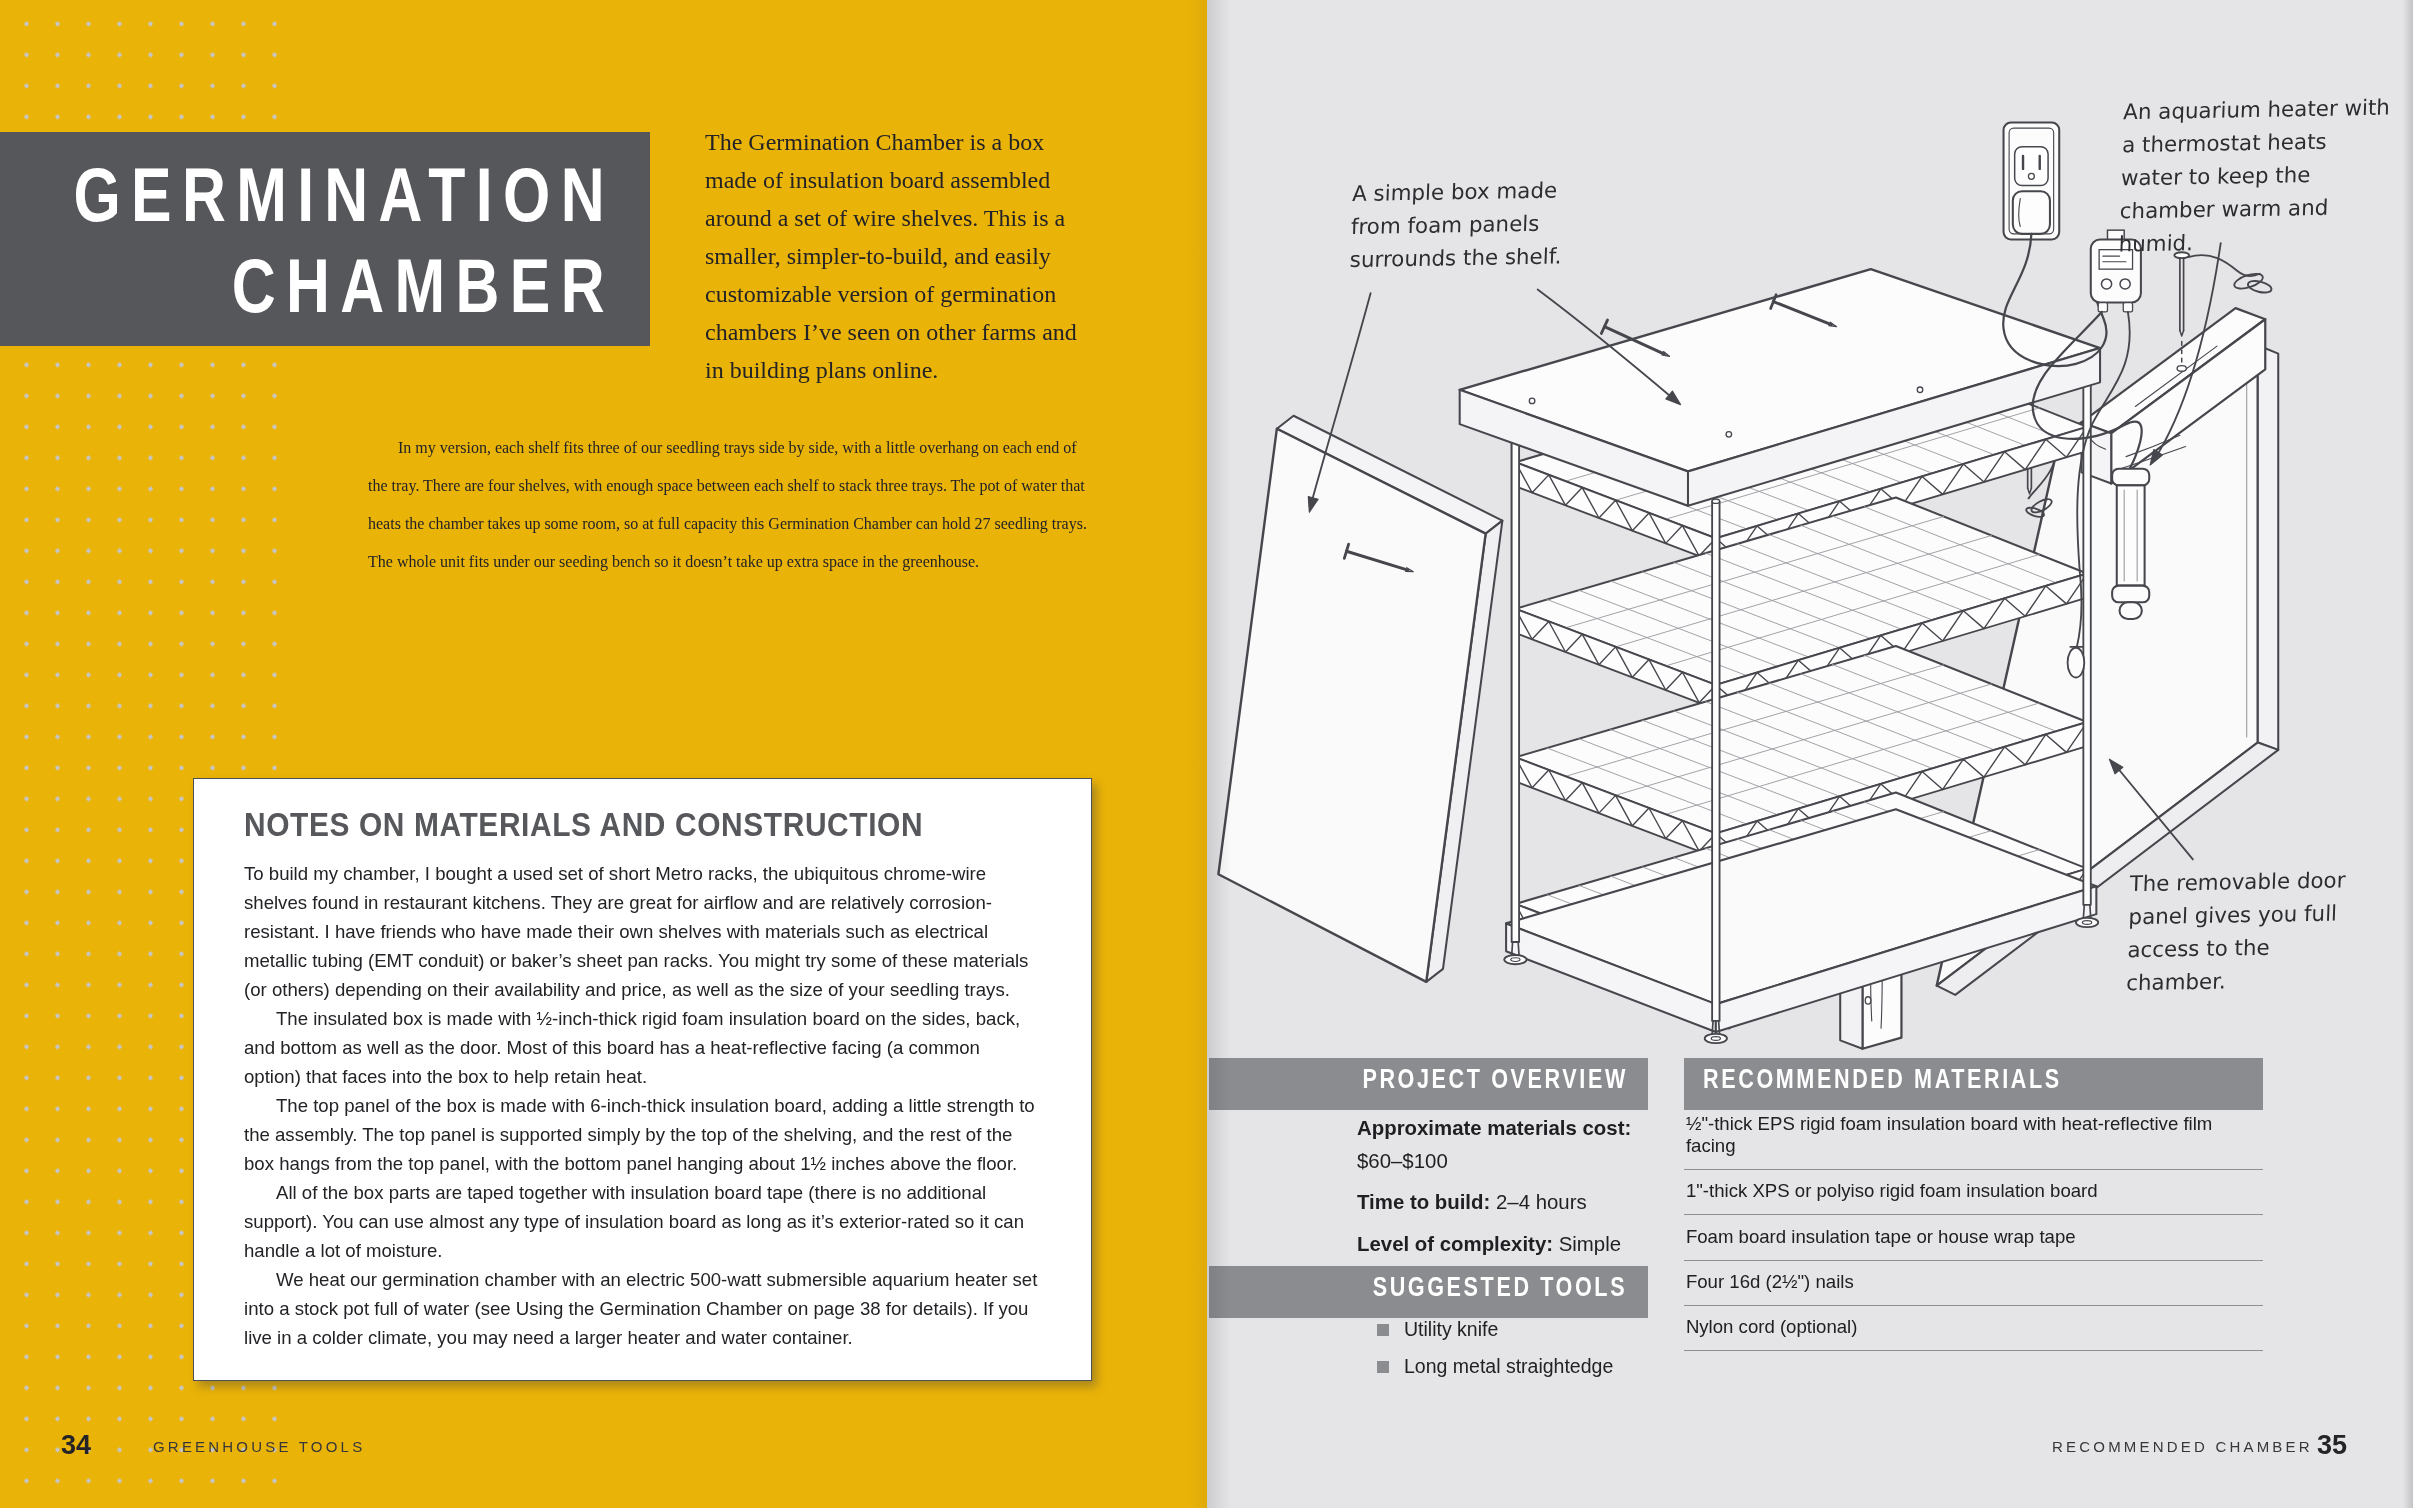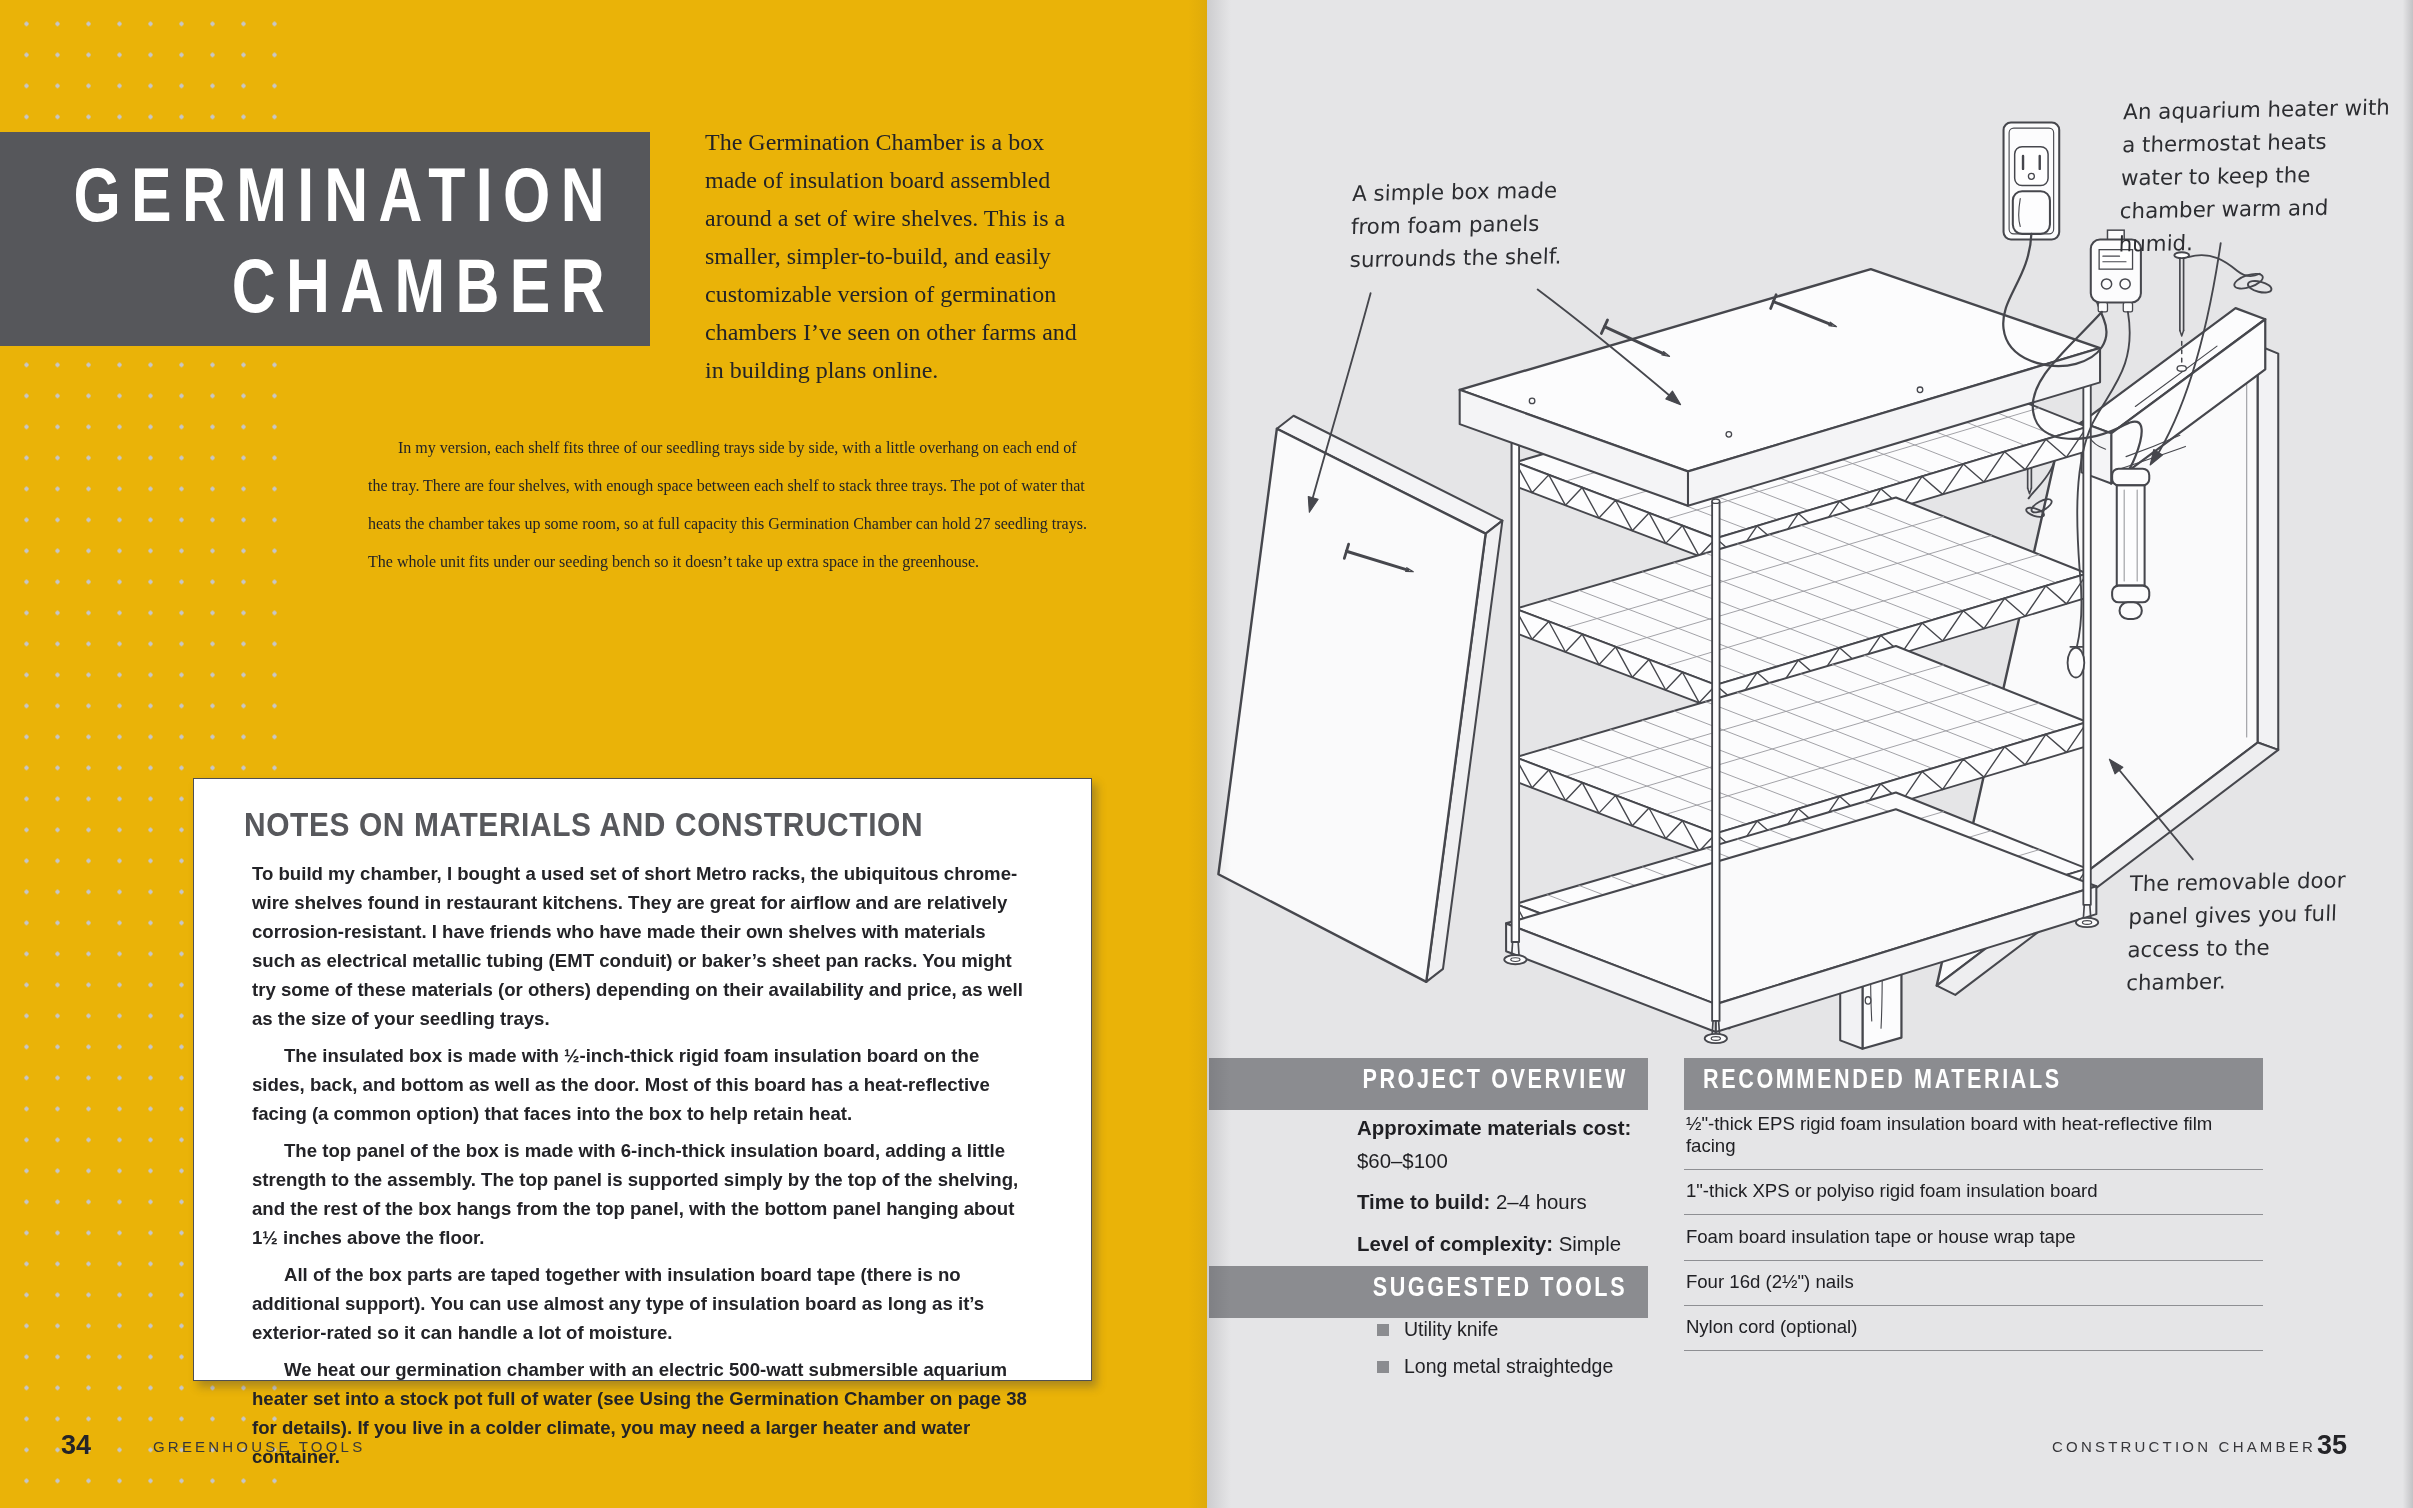--- a/index.html
+++ b/index.html
@@ -18,21 +18,21 @@
             transform:scaleX(.8);transform-origin:100% 0;white-space:nowrap;}
   .serif{font-family:"Liberation Serif","DejaVu Serif",serif;color:#232327;}
   .intro-1{position:absolute;left:705px;top:123px;width:386px;font-size:24px;line-height:38px;}
   .intro-2{position:absolute;left:368px;top:429px;width:726px;font-size:16px;line-height:38px;text-indent:30px;}
   .notes-box{position:absolute;left:193px;top:778px;width:899px;height:603px;background:#ffffff;
             border:1.9px solid #4e4f53;box-shadow:4.6px 5.6px 8.4px rgba(60,60,65,.35);box-sizing:border-box;
             padding:26px 50px 0 50px;}
   .notes-head{font-weight:bold;font-size:34px;color:#57585c;letter-spacing:.02em;white-space:nowrap;
             transform:scaleX(.88);transform-origin:0 50%;}
   .notes-body{margin-top:15px;font-size:18.6px;line-height:29px;color:#232327;}
-  .notes-body p{margin:8px;font-weight:bold;}
+  .notes-body p{margin:0;}
   .notes-body p + p{text-indent:32px;}
   .folio{position:absolute;font-weight:bold;font-size:27px;color:#242428;}
   .running-head{position:absolute;font-size:15px;letter-spacing:3.2px;color:#37373b;}
   
   .page-right{position:absolute;left:1207px;top:0;width:1207px;height:1508px;background:#e5e5e7;}
   .page-right::before{content:'';position:absolute;left:0;top:0;bottom:0;width:24px;z-index:5;
             background:linear-gradient(to right, rgba(40,40,45,.13), rgba(40,40,45,0));}
   .page-right::after{content:'';position:absolute;right:0;top:0;bottom:0;width:15px;z-index:5;
             background:linear-gradient(to left, rgba(40,40,45,.20), rgba(40,40,45,0) 75%);}
   .illu{position:absolute;left:0;top:0;width:1207px;height:1058px;}
@@ -321,17 +321,17 @@
       <span class="bt bt-l">RECOMMENDED MATERIALS</span>
     </div>
     <div class="mat-list">
       <div class="mat-row">½"-thick EPS rigid foam insulation board with heat-reflective film facing</div>
       <div class="mat-row">1"-thick XPS or polyiso rigid foam insulation board</div>
       <div class="mat-row">Foam board insulation tape or house wrap tape</div>
       <div class="mat-row">Four 16d (2½") nails</div>
       <div class="mat-row">Nylon cord (optional)</div>
     </div>
 
-    <div class="running-head" style="left:845px;top:1438px;">CONSTRUCTION CHAMBER</div>
+    <div class="running-head" style="left:845px;top:1438px;">RECOMMENDED CHAMBER</div>
     <div class="folio" style="left:1110px;top:1430px;">35</div>
   </div>
 </div>
 
 
 </body></html>

